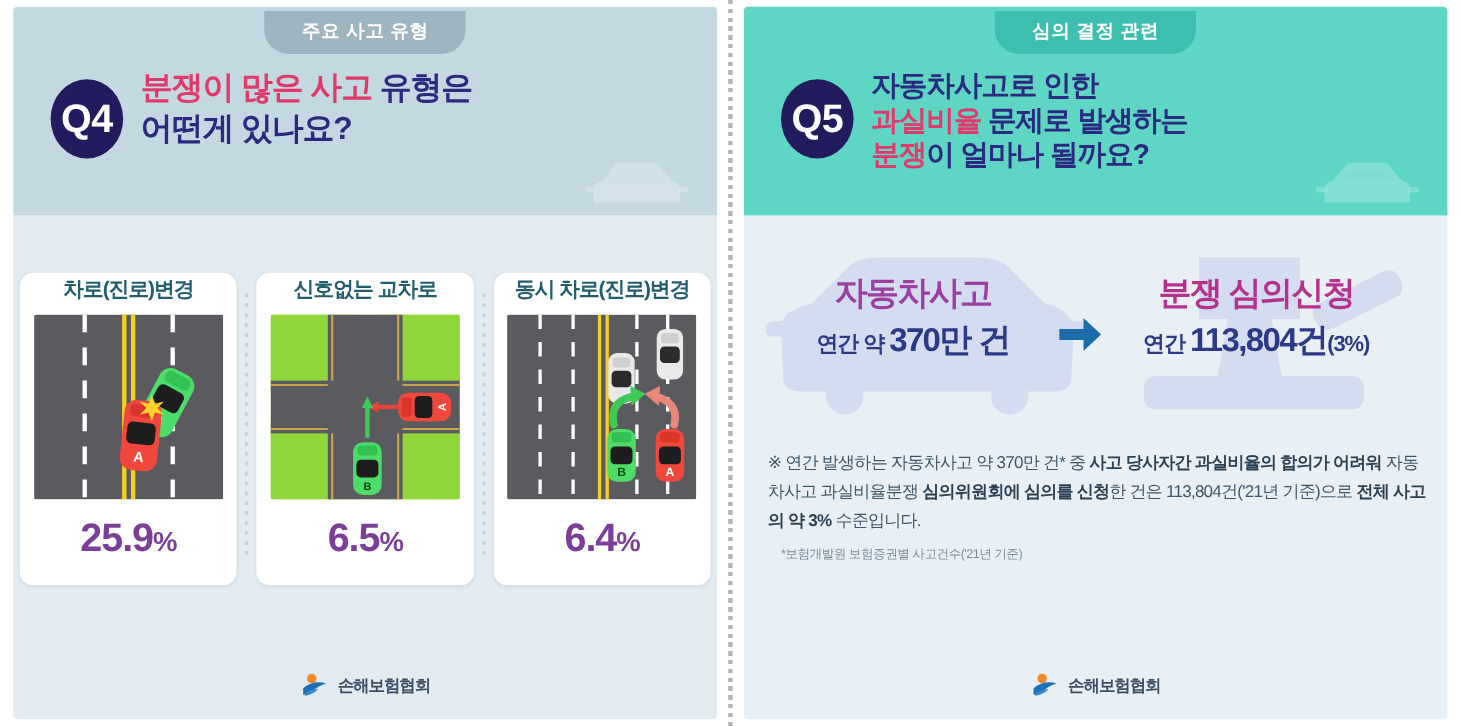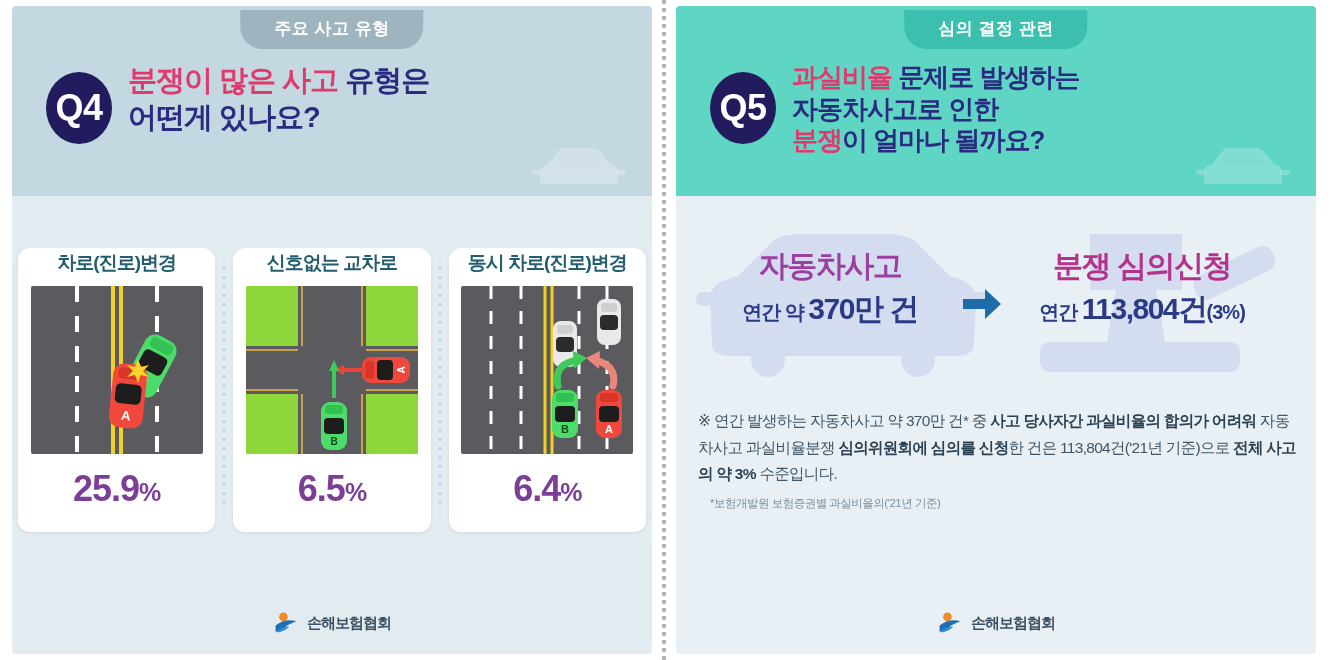--- a/index.html
+++ b/index.html
@@ -283,22 +283,22 @@
 
   <div class="panel">
     <div class="panel-inner">
 
       <div class="hdr right">
         <div class="badge right">심의 결정 관련</div>
 
         <div class="qrow">
           <div class="qbubble">Q5</div>
           <div class="qtext small">
+            <div>자동차사고로 인한</div>
             <div><span class="hl">과실비율</span><span> 문제로 발생하는</span></div>
-            <div>자동차사고로 인한</div>
             <div><span class="hl">분쟁</span><span>이 얼마나 될까요?</span></div>
           </div>
         </div>
 
         <svg class="car-wm" viewBox="0 0 104 58">
           <path d="M14 40 L14 28 Q14 22 22 20 L32 8 Q34 4 40 4 L66 4 Q72 4 74 8 L84 20 Q92 22 92 28 L92 40 Z" fill="#ffffff" opacity=".5"></path>
           <path d="M36 10 L68 10 L78 21 L28 21 Z" fill="#9fe3d7" opacity=".7"></path>
           <rect x="6" y="26" width="10" height="5" rx="2" fill="#ffffff" opacity=".45"></rect>
           <rect x="90" y="26" width="10" height="5" rx="2" fill="#ffffff" opacity=".45"></rect>
         </svg>
@@ -332,21 +332,21 @@
             </svg>
           </div>
 
           <div class="stat-group g2">
             <div class="stat-head c2">분쟁 심의신청</div>
             <div class="stat-sub"><span>연간 </span><span class="big">113,804</span><span class="big">건</span><span class="paren">(3%)</span></div>
           </div>
         </div>
 
         <div class="note"><span>※ 연간 발생하는 자동차사고 약 370만 건* 중 </span><b>사고 당사자간 과실비율의 합의가 어려워</b><span> 자동차사고 과실비율분쟁 </span><b>심의위원회에 심의를 신청</b><span>한 건은 113,804건('21년 기준)으로 </span><b>전체 사고의 약 3%</b><span> 수준입니다.</span></div>
-        <div class="note-small">*보험개발원 보험증권별 과실비율의('21년 기준)</div>
+        <div class="note-small">*보험개발원 보험증권별 사고건수('21년 기준)</div>
 
         <div class="logo">
           <svg class="logo-mark" viewBox="0 0 30 30">
             <circle cx="12" cy="8" r="5" fill="#f08a2a"></circle>
             <path d="M3 18 Q14 9 27 13 Q18 16 13 21 Q9 25 3 25 Z" fill="#1f6fb5"></path>
             <path d="M5 23 Q12 19 19 19 Q13 25 5 26 Z" fill="#2f8ad0"></path>
           </svg>
           <span class="logo-text">손해보험협회</span>
         </div>
       </div>

